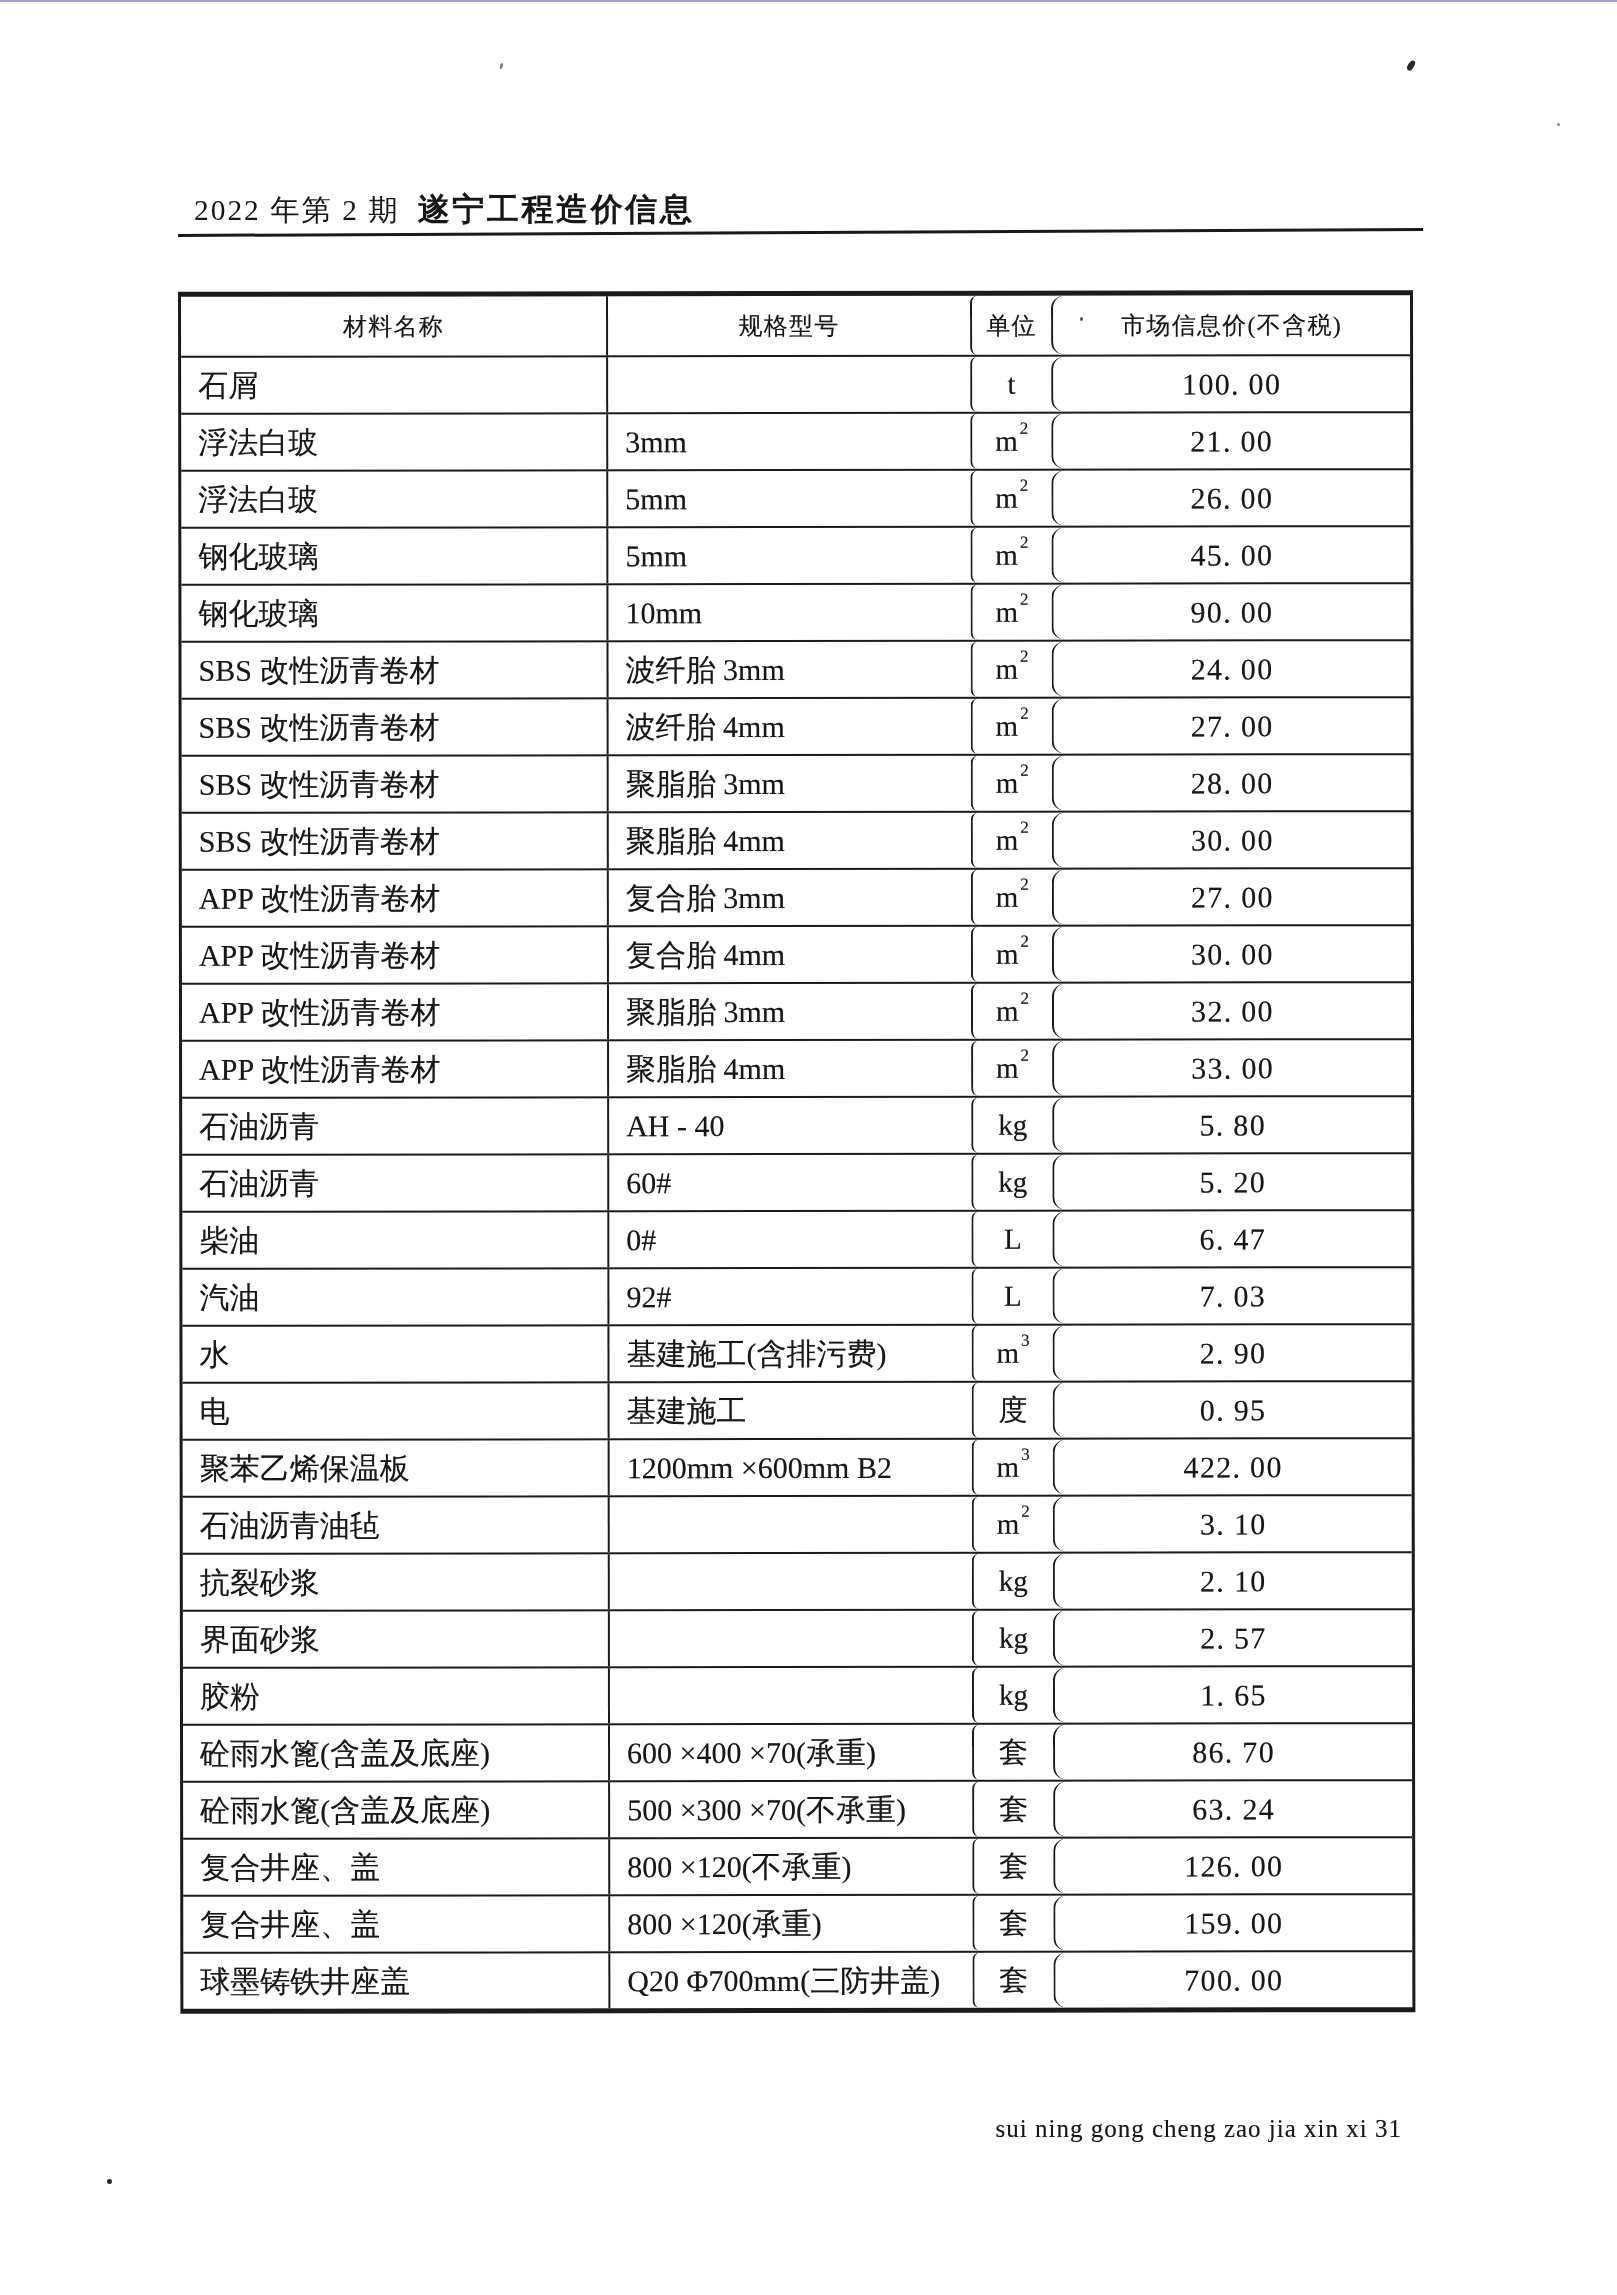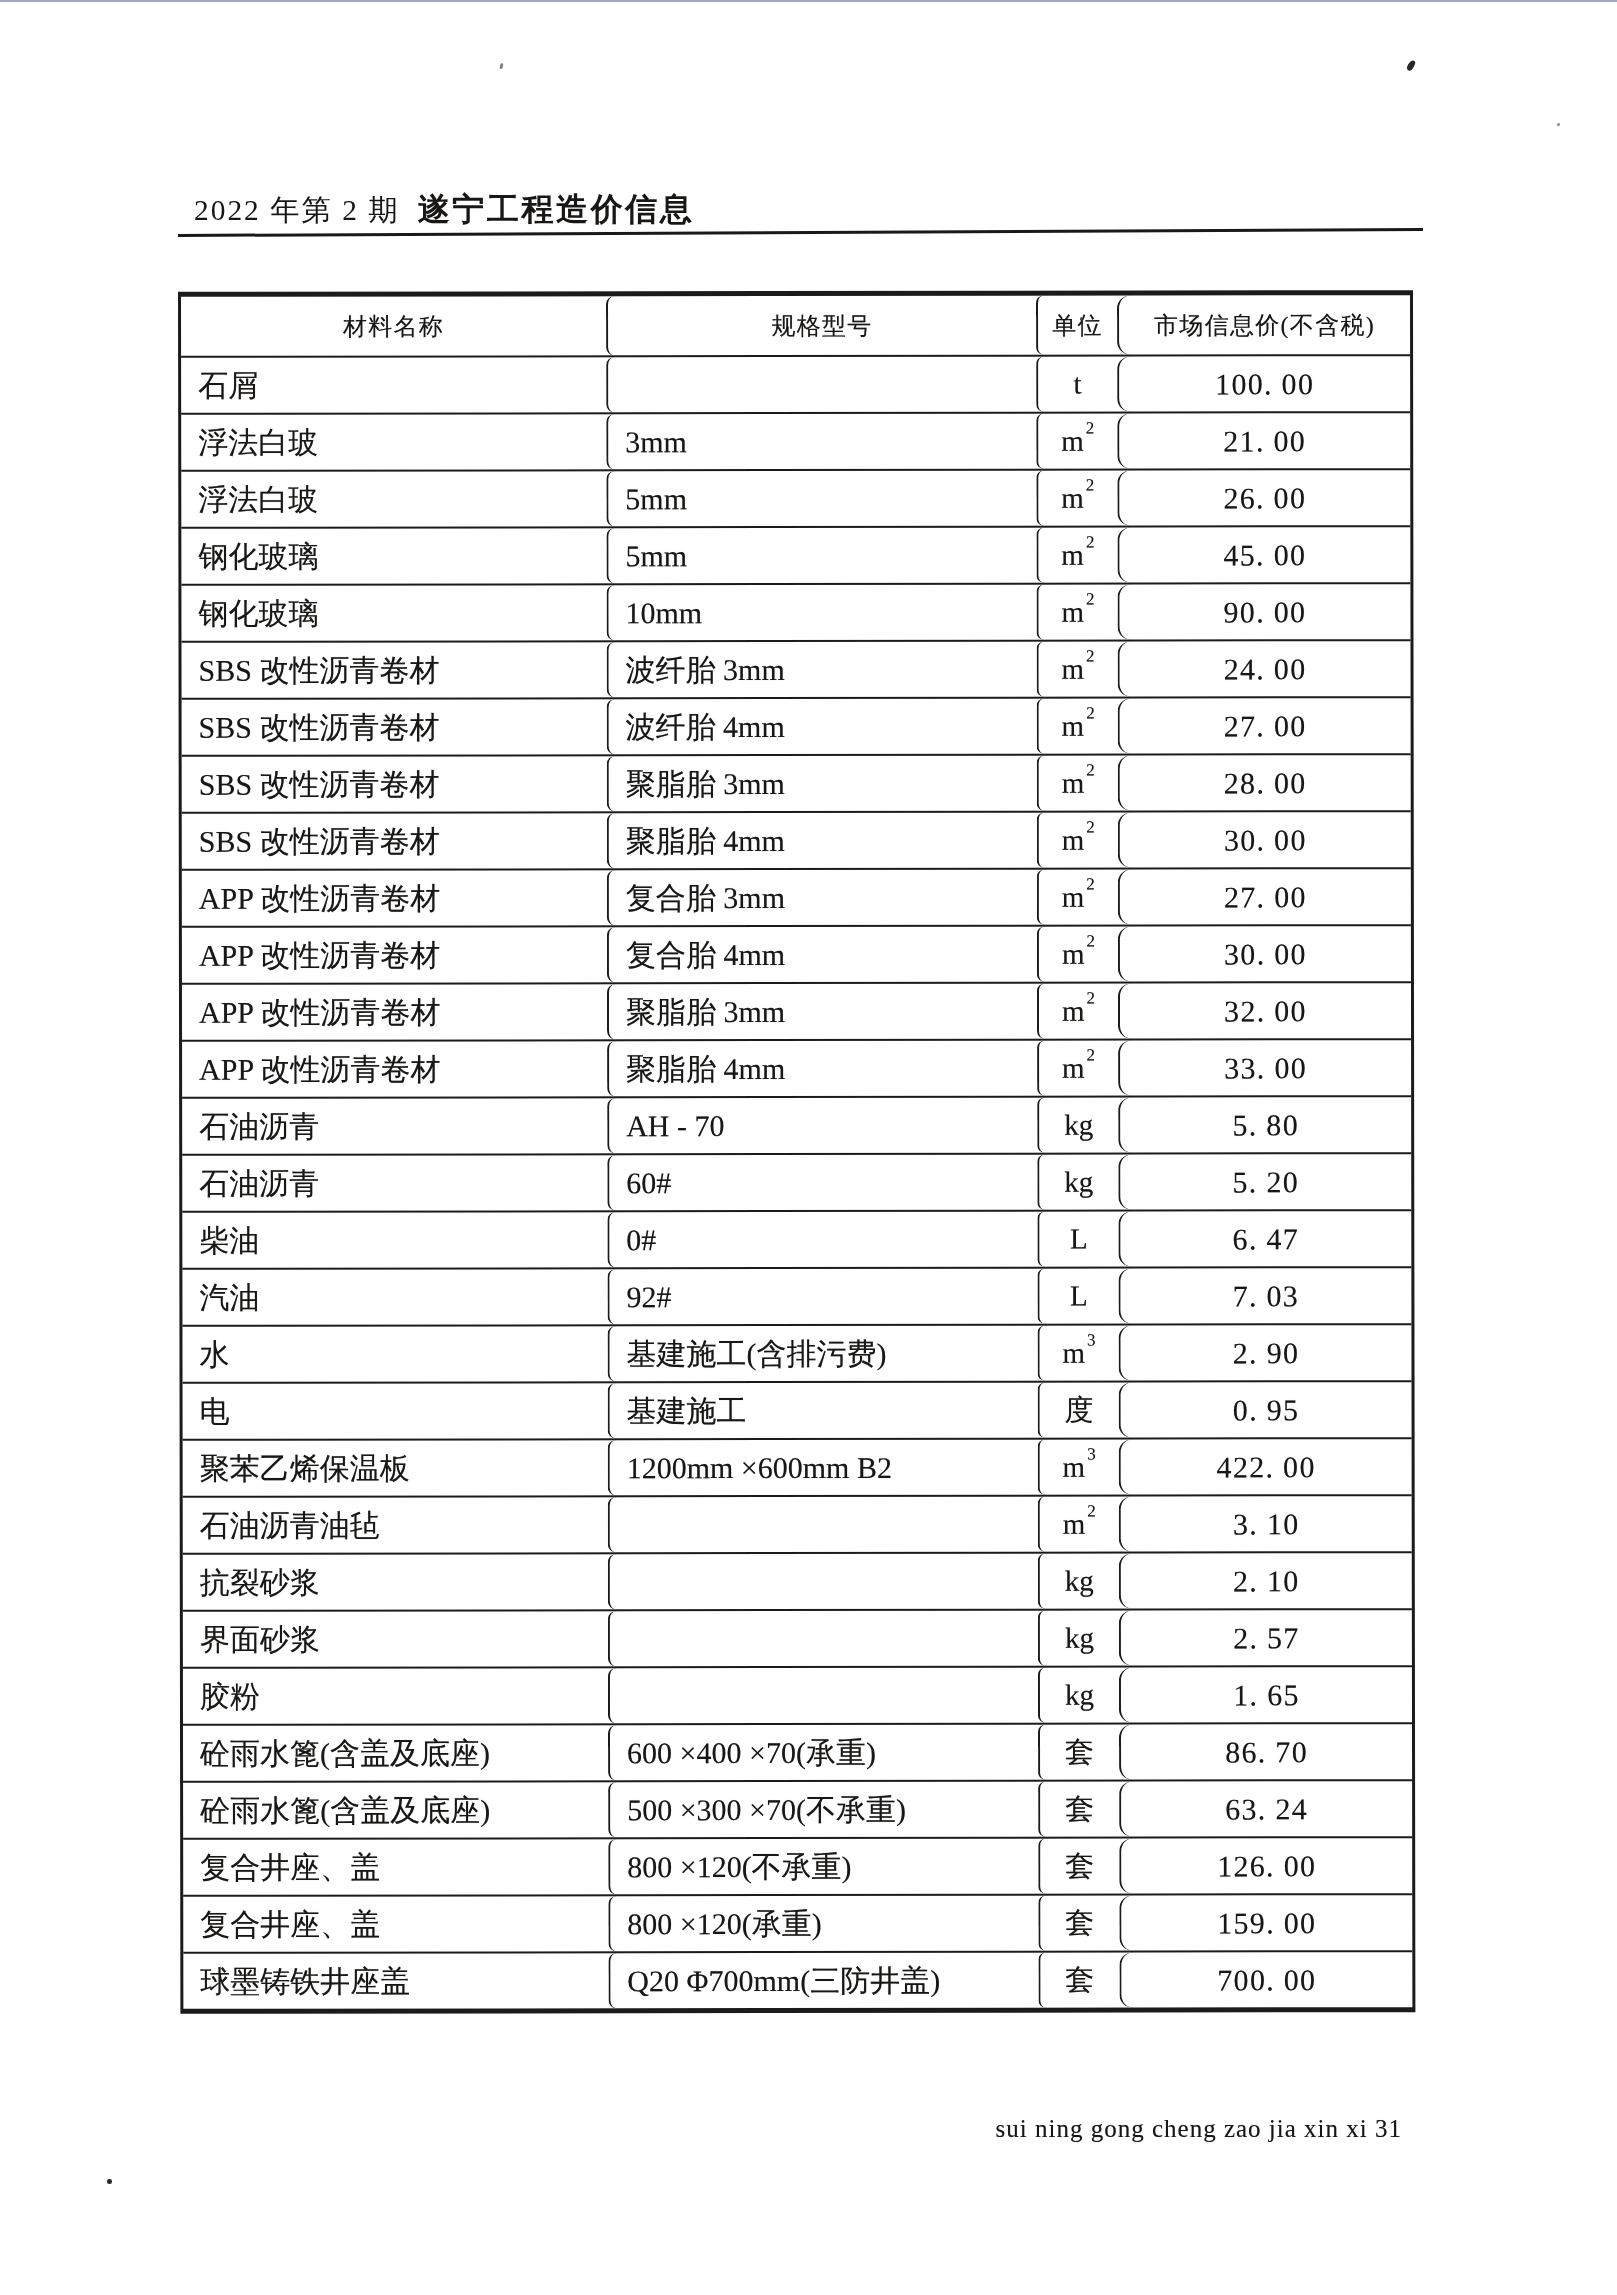--- a/index.html
+++ b/index.html
@@ -31,21 +31,21 @@
     background:#fff;transform:rotate(-0.08deg);transform-origin:center top;
   }
   .tr{display:flex;height:57px;border-top:2.6px solid #1c1b19;box-sizing:border-box;}
   .tr.header{height:59px;border-top:none;}
   .td{
     box-sizing:border-box;display:flex;align-items:center;
     font-size:30px;line-height:1;white-space:nowrap;overflow:hidden;
     text-shadow:0 0 0.7px rgba(20,18,16,.45);
   }
   .c1{width:425px;padding-left:17px;}
-  .c2{width:430px;border-left:2.6px solid #1c1b19;padding-left:17px;border-radius:8px;}
+  .c2{width:364px;border-left:2.6px solid #1c1b19;padding-left:17px;}
   .c3{width:81px;border-left:2.6px solid #1c1b19;justify-content:center;font-size:29px;border-radius:7px;}
   .c4{flex:1;border-left:2.6px solid #1c1b19;justify-content:center;letter-spacing:1.3px;border-radius:13px;}
   .tr.header .td{justify-content:center;padding-left:0;font-size:24px;letter-spacing:1.3px;}
   .u-sup{font-size:17px;position:relative;top:-13px;margin-left:2px;}
   .u-sup:empty{display:none;}
 
   
   .footer{
     position:absolute;top:2081px;right:216px;
     font-size:25px;letter-spacing:1px;text-shadow:0 0 0.7px rgba(20,18,16,.4);margin-top:34px;
@@ -204,21 +204,21 @@
     <div class="td c2">聚脂胎 4mm</div>
     <div class="td c3">
             <span>m</span>
             <span class="u-sup">2</span>
           </div>
     <div class="td c4">33. 00</div>
   </div>
 
   <div class="tr">
     <div class="td c1">石油沥青</div>
-    <div class="td c2">AH - 70</div>
+    <div class="td c2">AH - 40</div>
     <div class="td c3">
             <span>kg</span>
           </div>
     <div class="td c4">5. 80</div>
   </div>
 
   <div class="tr">
     <div class="td c1">石油沥青</div>
     <div class="td c2">60#</div>
     <div class="td c3">

